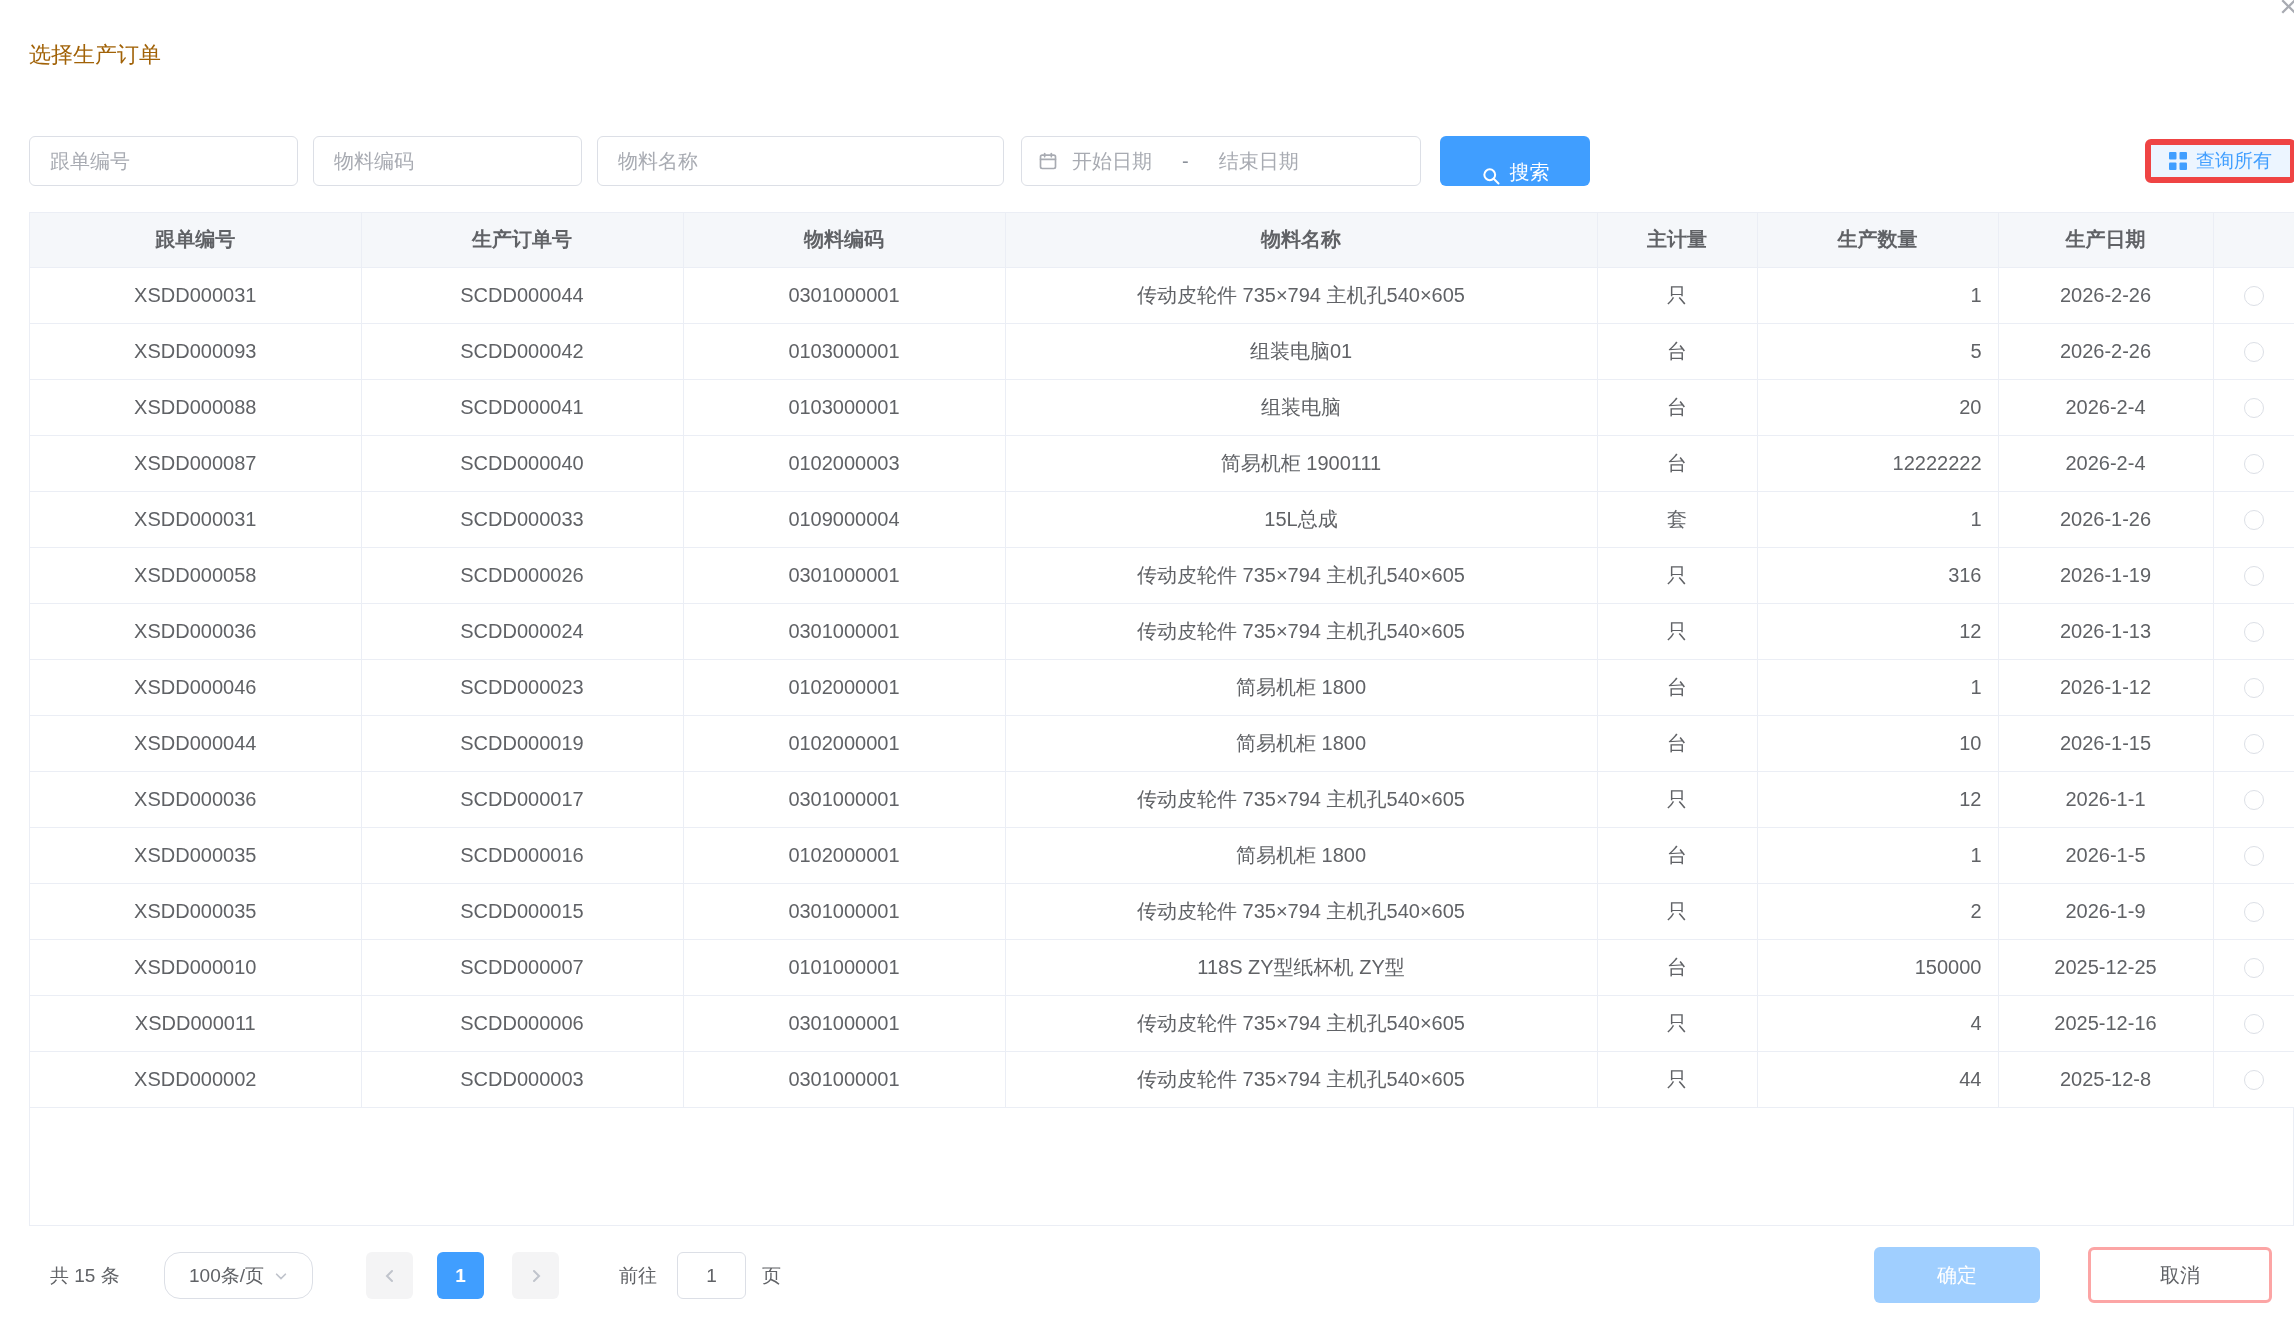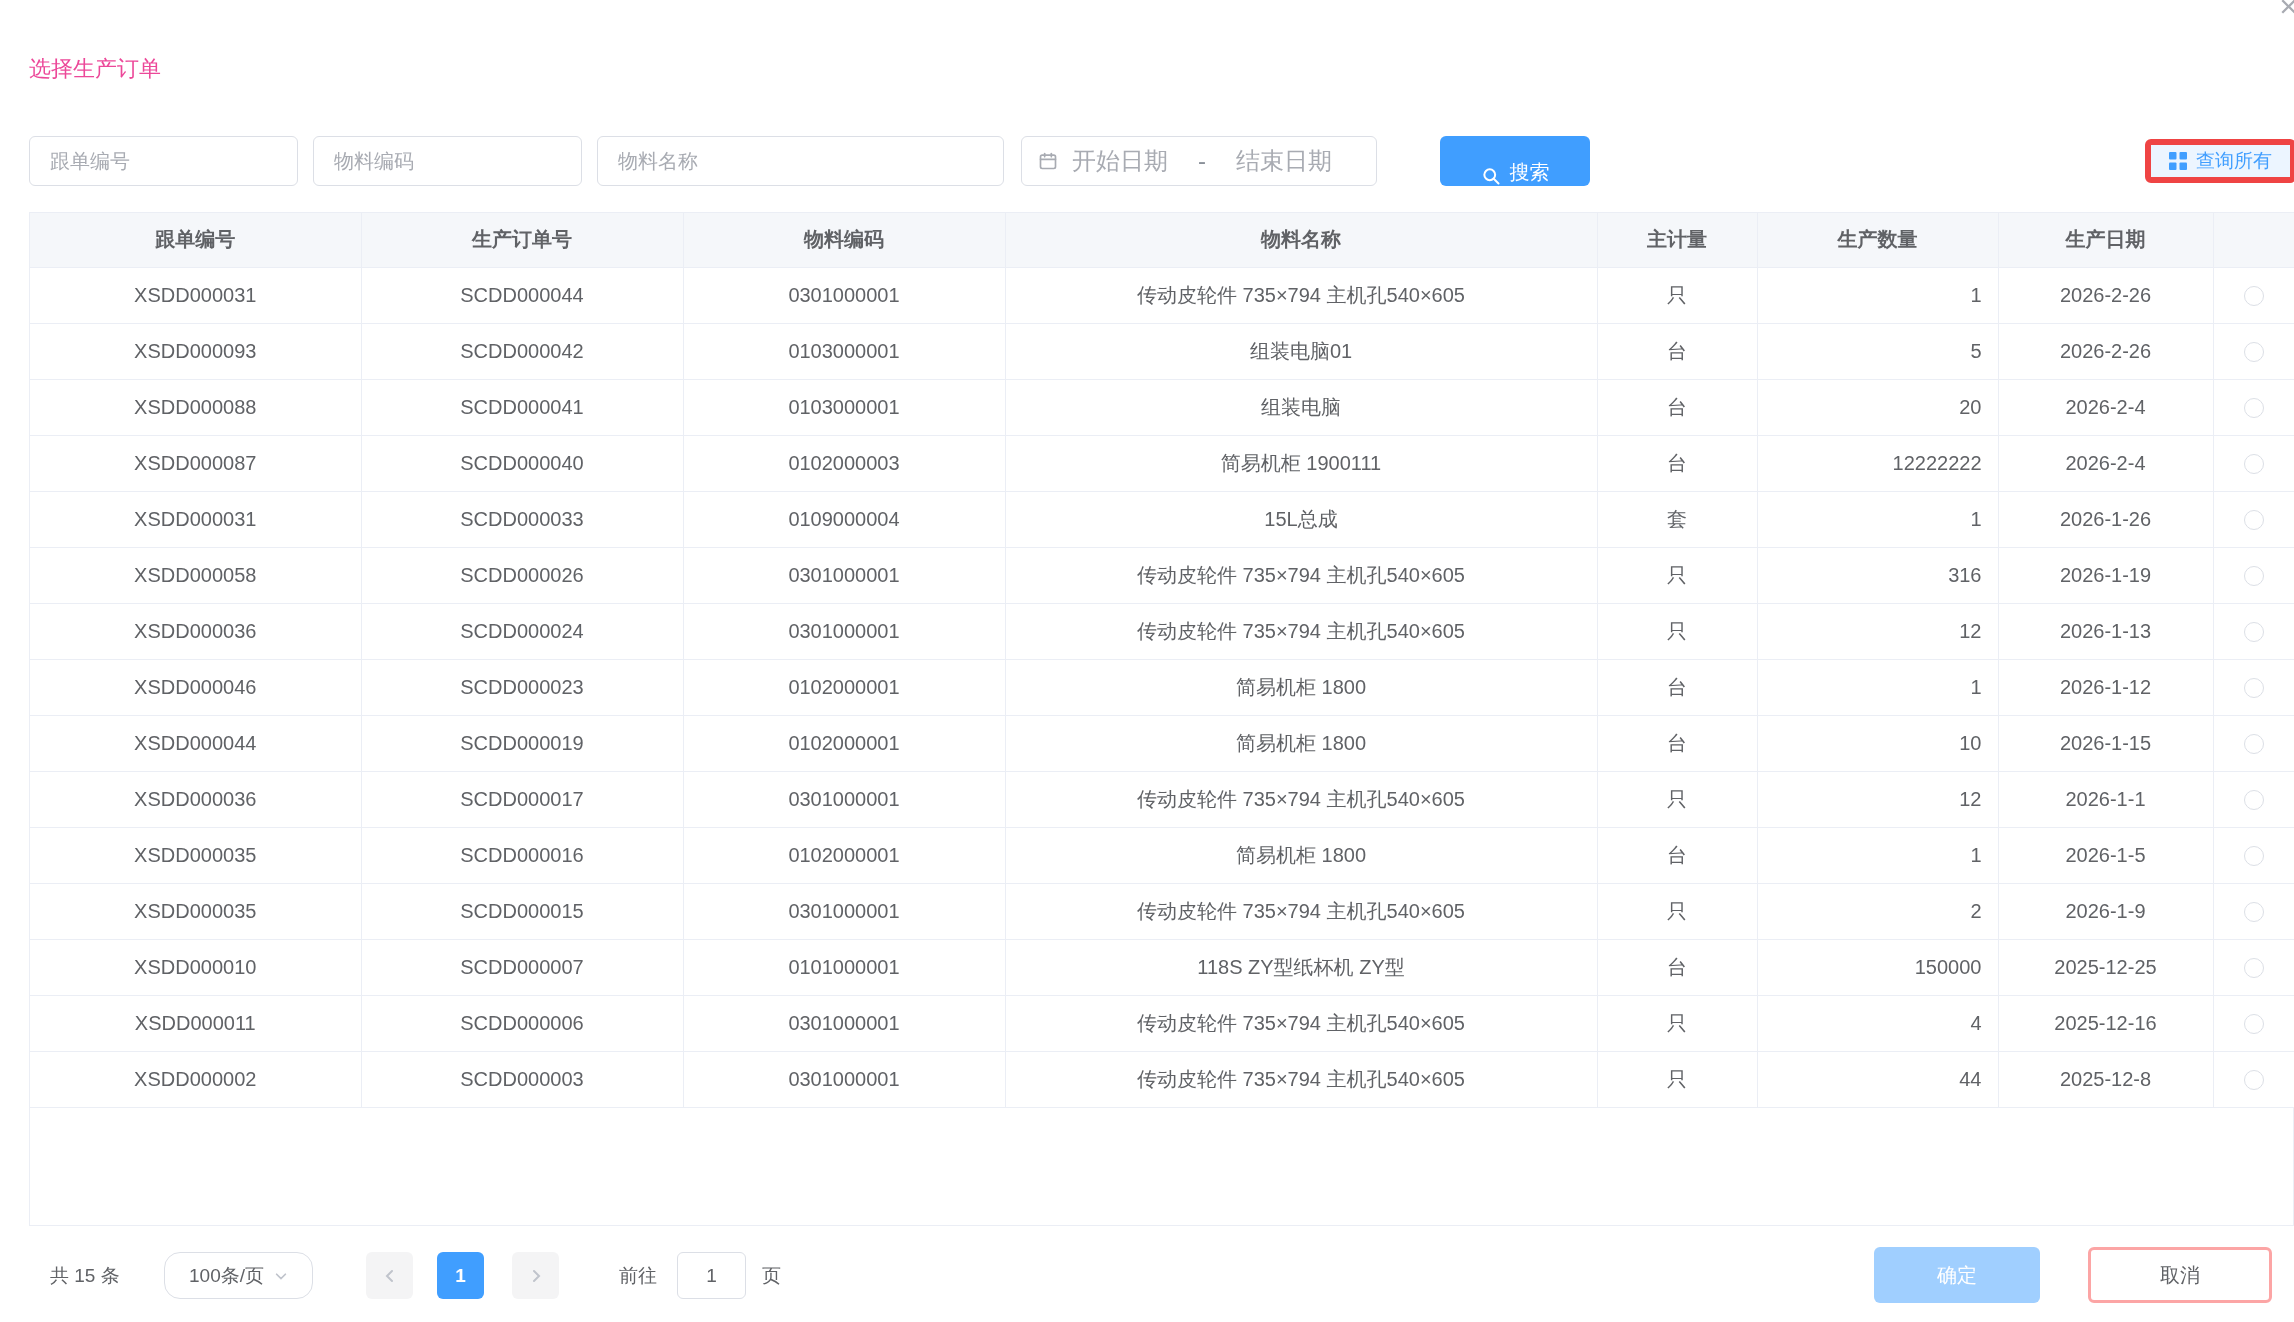--- a/index.html
+++ b/index.html
@@ -2,37 +2,37 @@
 <html><head>
 <meta charset="utf-8">
 <style>
   * { margin:0; padding:0; box-sizing:border-box; }
   html, body { background:#ffffff; }
   #root {
     position:relative; width:2294px; height:1322px; overflow:hidden;
     background:#ffffff; color:#606266;
     font-family:"Liberation Sans","DejaVu Sans",sans-serif;
   }
-  .title { position:absolute; left:29px; top:54px; font-size:22px; color:#ec4899; font-weight:500; }
+  .title { position:absolute; left:29px; top:40px; font-size:22px; color:#a16207; font-weight:500; }
   .close { position:absolute; right:-4px; top:-12px; font-size:32px; color:#a8abb2; cursor:pointer; }
 
   .inp {
     position:absolute; top:136px; height:50px; border:1px solid #dcdfe6; border-radius:6px;
     font-size:20px; color:#606266; padding:0 20px; outline:none;
     font-family:"Liberation Sans","DejaVu Sans",sans-serif;
   }
   .inp::placeholder { color:#a8abb2; }
   #f-order { left:29px;  width:269px; }
   #f-code  { left:313px; width:269px; }
   #f-name  { left:597px; width:407px; }
 
   .daterange {
-    position:absolute; left:1021px; top:136px; width:356px; height:50px;
+    position:absolute; left:1021px; top:136px; width:400px; height:50px;
     border:1px solid #dcdfe6; border-radius:6px; background:#fff;
-    display:flex; align-items:center; padding:0 16px; font-size:24px; color:#a8abb2; cursor:pointer;
+    display:flex; align-items:center; padding:0 16px; font-size:20px; color:#a8abb2; cursor:pointer;
   }
   .daterange .dr-icon { display:flex; align-items:center; margin-right:14px; }
   .daterange .sep { margin:0 30px; color:#8a9099; }
 
   .btn-search {
     position:absolute; left:1440px; top:136px; width:150px; height:50px;
     background:#409eff; border:none; border-radius:6px; color:#fff; font-size:20px;
     display:flex; align-items:flex-end; justify-content:center; gap:9px; cursor:pointer;
     font-family:inherit;
   }

